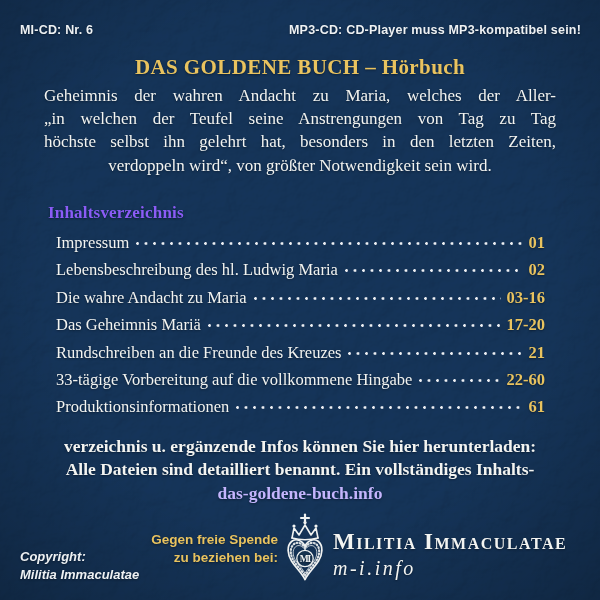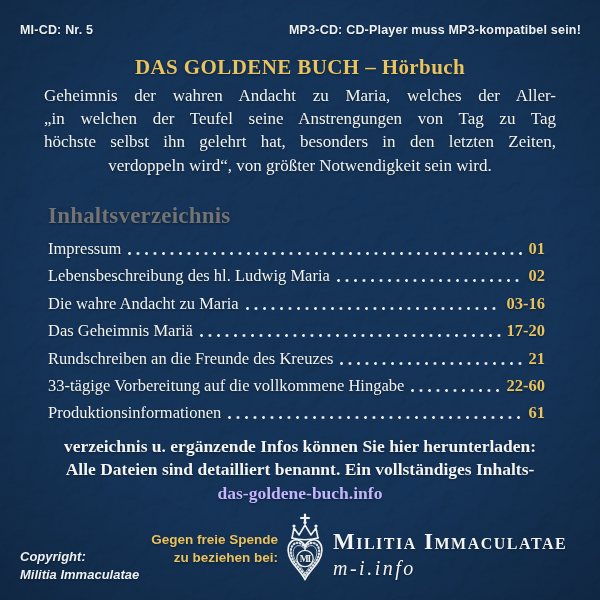--- a/index.html
+++ b/index.html
@@ -27,22 +27,22 @@
   }
 
   
   .intro{position:absolute;top:84px;left:44px;width:512px;
     font-size:17px;line-height:23.2px;color:#f3f4f1;}
   .il-just{text-align:justify;text-align-last:justify;}
   .il-center{text-align:center;}
 
   
   .toc{position:absolute;top:203px;left:48px;width:497px;}
-  .toc-heading{color:#737373;font-weight:bold;font-size:23px;margin-bottom:10px;letter-spacing:.2px;}
-  .toc-row{display:flex;align-items:center;height:20px;margin-bottom:7.4px;font-size:16.5px;}
+  .toc-heading{color:#8b5cf6;font-weight:bold;font-size:17px;margin-bottom:10px;letter-spacing:.2px;}
+  .toc-row{display:flex;height:20px;margin-bottom:7.4px;font-size:16.5px;margin-left:8px;}
   .toc-label{white-space:nowrap;}
   .toc-dots{
     flex:1;height:3px;margin:9px 6px 0 7px;
     background-image:radial-gradient(circle at 1.5px 1.5px, rgba(250,250,252,.95) 1.15px, transparent 1.6px);
     background-size:8.5px 3px;background-repeat:repeat-x;
   }
   .toc-pages{color:#e9c35f;font-weight:bold;white-space:nowrap;}
 
   
   .note{
@@ -90,21 +90,21 @@
     </defs>
     <rect width="600" height="600" fill="#132c47"></rect>
     <rect width="600" height="600" filter="url(#leather)" opacity="0.38" style="mix-blend-mode:overlay"></rect>
     <rect width="600" height="600" fill="#1b3a5c" opacity="0.22"></rect>
     <rect width="600" height="600" fill="url(#vig)"></rect>
   </svg>
 
   <div class="content">
 
     <div class="topbar">
-      <span>MI-CD: Nr. 5</span>
+      <span>MI-CD: Nr. 6</span>
       <span>MP3-CD: CD-Player muss MP3-kompatibel sein!</span>
     </div>
 
     <h1 class="title">DAS GOLDENE BUCH – Hörbuch</h1>
 
     <div class="intro">
       <div class="il-just">Geheimnis der wahren Andacht zu Maria, welches der Aller-</div>
       <div class="il-just">„in welchen der Teufel seine Anstrengungen von Tag zu Tag</div>
       <div class="il-just">höchste selbst ihn gelehrt hat, besonders in den letzten Zeiten,</div>
       <div class="il-center">verdoppeln wird“, von größter Notwendigkeit sein wird.</div>

